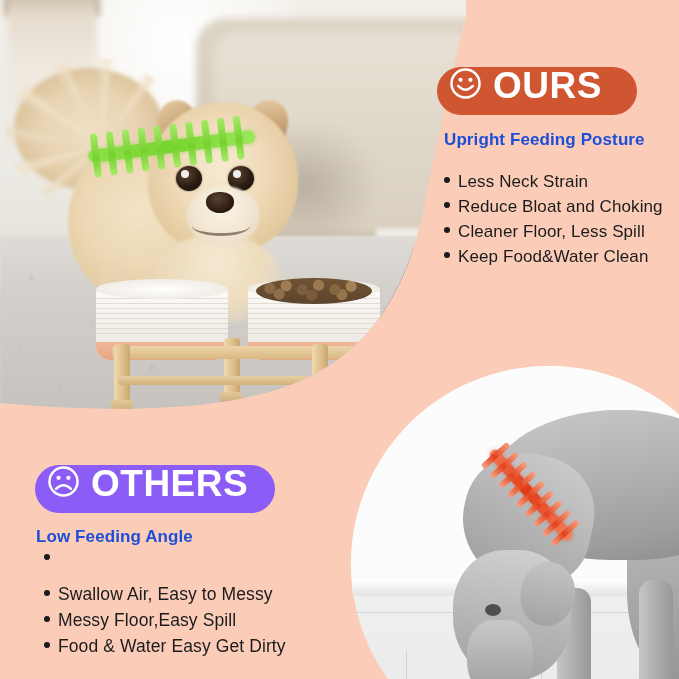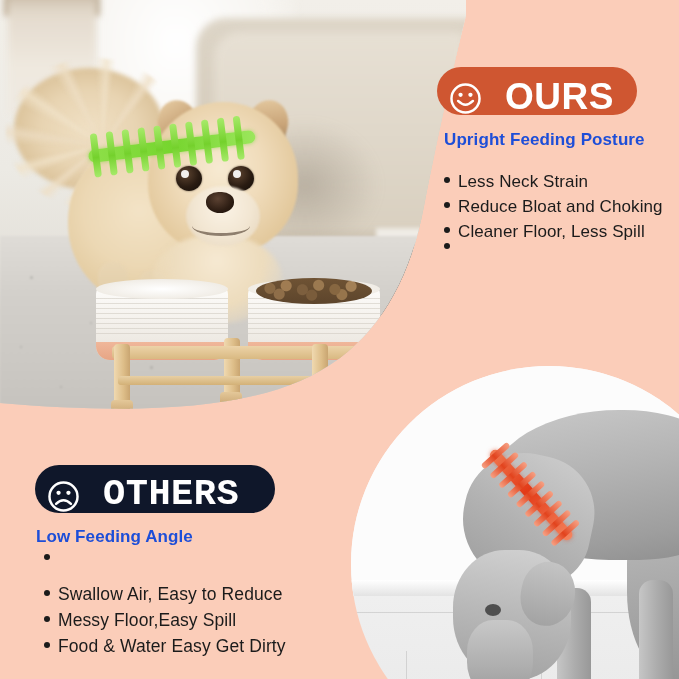--- a/index.html
+++ b/index.html
@@ -326,25 +326,25 @@
     box-shadow:0 0 4px rgba(225,70,35,.55);
   }
   .rs-vert {
     position:absolute; top:1px; width:6px; height:35px;
     background:linear-gradient(180deg,#f6a184 0%, #e2431d 55%, #f6a184 100%);
     border-radius:3px;
   }
 
   
   .badge {
-    position:absolute; display:flex; align-items:flex-end; gap:23px;
+    position:absolute; display:flex; align-items:flex-start; gap:11px;
     border-radius:999px; padding:0 22px 0 12px; height:48px;
   }
   .badge-ours { left:437px; top:67px; width:200px; background:#cf5631; }
-  .badge-others { left:35px; top:465px; width:240px; background:#0f172a;font-family:Liberation Mono, monospace; }
+  .badge-others { left:35px; top:465px; width:240px; background:#8b5cf6; }
   .face { width:33px; height:33px; flex:0 0 auto; }
   .badge-label {
     color:#fff; font-weight:bold; letter-spacing:.5px; line-height:1;
   }
   .badge-ours .badge-label { font-size:37px; }
   .badge-others .badge-label { font-size:37px; }
 
   
   .subtitle {
     position:absolute; font-size:17px; font-weight:bold; color:#1d4ed8;
@@ -512,20 +512,21 @@
     <div class="bullet-row">
       <span class="dot"></span>
       <span class="bullet-text">Reduce Bloat and Choking</span>
     </div>
     <div class="bullet-row">
       <span class="dot"></span>
       <span class="bullet-text">Cleaner Floor, Less Spill</span>
     </div>
     <div class="bullet-row">
       <span class="dot"></span>
+      <span class="bullet-text">Keep Food&amp;Water Clean</span>
     </div>
   </div>
 
   <div class="badge badge-others">
     <span class="face">
       <svg viewBox="0 0 40 40" width="33" height="33" aria-hidden="true">
         <circle cx="20" cy="20" r="17" fill="none" stroke="#ffffff" stroke-width="3"></circle>
         <circle cx="14" cy="15.5" r="2.6" fill="#ffffff"></circle>
         <circle cx="26" cy="15.5" r="2.6" fill="#ffffff"></circle>
         <path d="M11 29 Q20 20 29 29" fill="none" stroke="#ffffff" stroke-width="3" stroke-linecap="round"></path>
@@ -535,21 +536,21 @@
   </div>
 
   <div class="subtitle sub-others">Low Feeding Angle</div>
 
   <div class="bullets bullets-others">
     <div class="bullet-row">
       <span class="dot"></span>
     </div>
     <div class="bullet-row">
       <span class="dot"></span>
-      <span class="bullet-text">Swallow Air, Easy to Reduce</span>
+      <span class="bullet-text">Swallow Air, Easy to Messy</span>
     </div>
     <div class="bullet-row">
       <span class="dot"></span>
       <span class="bullet-text">Messy Floor,Easy Spill</span>
     </div>
     <div class="bullet-row">
       <span class="dot"></span>
       <span class="bullet-text">Food &amp; Water Easy Get Dirty</span>
     </div>
   </div>

